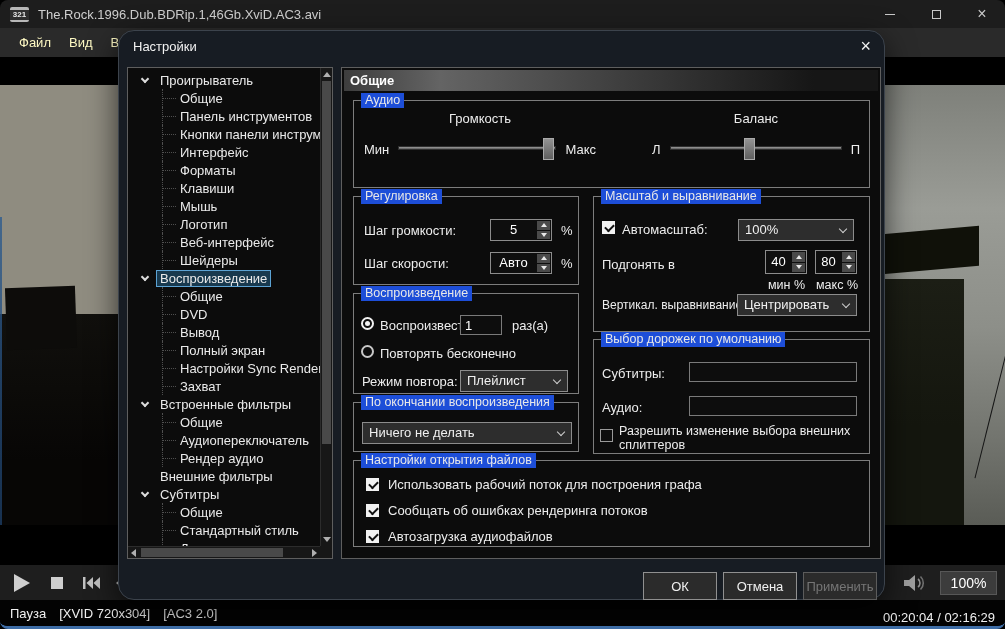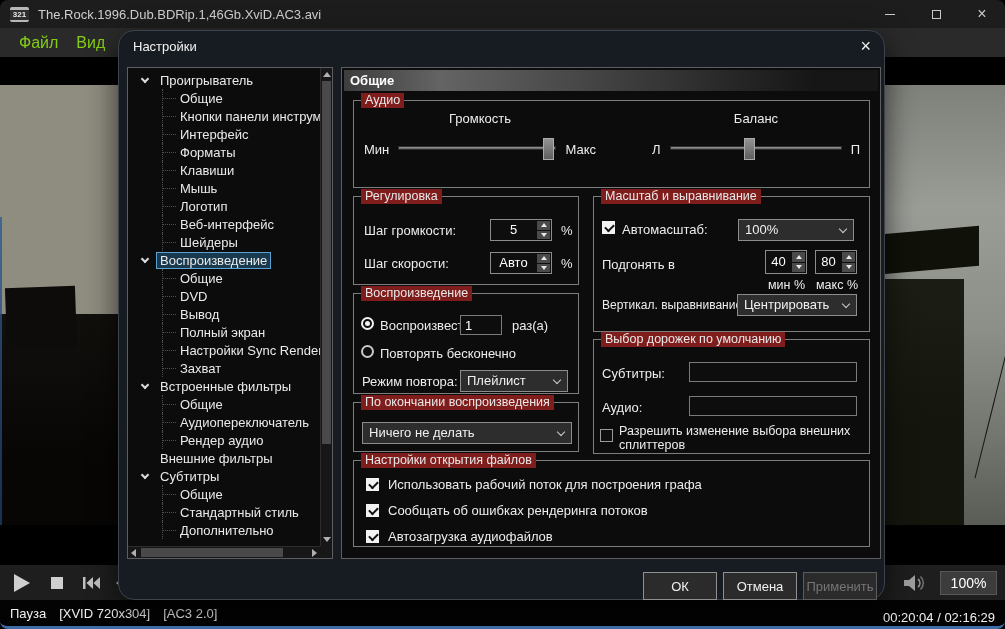--- a/index.html
+++ b/index.html
@@ -16,21 +16,21 @@
   .win-title { font-size:13px; color:#cfcfcf; }
   .win-controls { margin-left:auto; display:flex; height:100%; }
   .win-btn { width:46px; height:100%; display:flex; align-items:center; justify-content:center; color:#c8c8c8; }
   .glyph-min { width:10px; height:1px; background:#c8c8c8; display:block; }
   .glyph-max { width:9px; height:9px; border:1px solid #c8c8c8; display:block; }
   .glyph-close { font-size:16px; line-height:16px; }
 
   
   .menubar { position:absolute; left:0; top:28px; right:0; height:29px; background:#2a2a2a;
              display:flex; align-items:center; padding-left:10px; }
-  .menu-item { font-size:16px; color:#84cc16; padding:0 9px; }
+  .menu-item { font-size:13px; color:#fef9c3; padding:0 9px; }
 
   
   .video-area { position:absolute; left:0; top:57px; right:0; height:508px; background:#000; }
   .video-frame { position:absolute; left:0; top:28px; right:0; height:440px; background:#070707; overflow:hidden; }
   .scene-left { position:absolute; left:0; top:0; width:118px; height:100%;
     background:
       linear-gradient(180deg, rgba(5,4,3,0) 50%, rgba(5,4,3,.88) 60%, #060504 78%),
       repeating-linear-gradient(90deg, #37352c 0 6px, transparent 6px 40px),
       repeating-linear-gradient(180deg, #45423a 0 7px, transparent 7px 96px),
       linear-gradient(180deg, #8f8c80 0%, #b2af a2 30%, #a5a296 45%, #7c7a6e 60%, #32302a 72%, #0c0b09 88%);
@@ -98,21 +98,21 @@
   .arr.left  { left:3px; top:2px;  border-top:4px solid transparent; border-bottom:4px solid transparent; border-right:5px solid #b0b0b0; }
   .arr.right { right:3px; top:2px; border-top:4px solid transparent; border-bottom:4px solid transparent; border-left:5px solid #b0b0b0; }
 
   
   .page-header { position:absolute; left:2px; top:2px; right:2px; height:21px; line-height:21px;
                  padding-left:6px; font-size:13px; font-weight:bold; color:#ffffff;
                  background:linear-gradient(90deg, #3d3d3d 0%, #646464 18%, #161616 88%); }
 
   
   .group { position:absolute; border:1px solid #7d7d7d; }
-  .legend { position:absolute; top:-8px; left:7px; background:#7f1d1d; padding:0 4px; font-size:12.5px;
+  .legend { position:absolute; top:-8px; left:7px; background:#1d4ed8; padding:0 4px; font-size:12.5px;
             color:#e8e8e8; line-height:15px; white-space:nowrap; }
   .lbl { position:absolute; font-size:13px; color:#ededed; white-space:nowrap; }
   .lbl.small { font-size:12.5px; }
 
   .g-audio    { left:11px;  top:32px;  width:517px; height:88px; }
   .g-adjust   { left:11px;  top:128px; width:226px; height:89px; }
   .g-playback { left:11px;  top:225px; width:226px; height:101px; }
   .g-after    { left:11px;  top:334px; width:226px; height:50px; }
   .g-zoom     { left:251px; top:128px; width:277px; height:136px; }
   .g-tracks   { left:251px; top:271px; width:277px; height:115px; }
@@ -261,20 +261,23 @@
     </div>
 
     <div class="panel tree-panel">
       <div class="tree-view" id="tree-view">
           <div class="tree-row l0">
             <span class="chev"></span>
             <span>Проигрыватель</span>
           </div>
           <div class="tree-row l1">
             <span>Общие</span>
+          </div>
+          <div class="tree-row l1">
+            <span>Панель инструментов</span>
           </div>
           <div class="tree-row l1">
             <span>Кнопки панели инструментов</span>
           </div>
           <div class="tree-row l1">
             <span>Интерфейс</span>
           </div>
           <div class="tree-row l1">
             <span>Форматы</span>
           </div>

